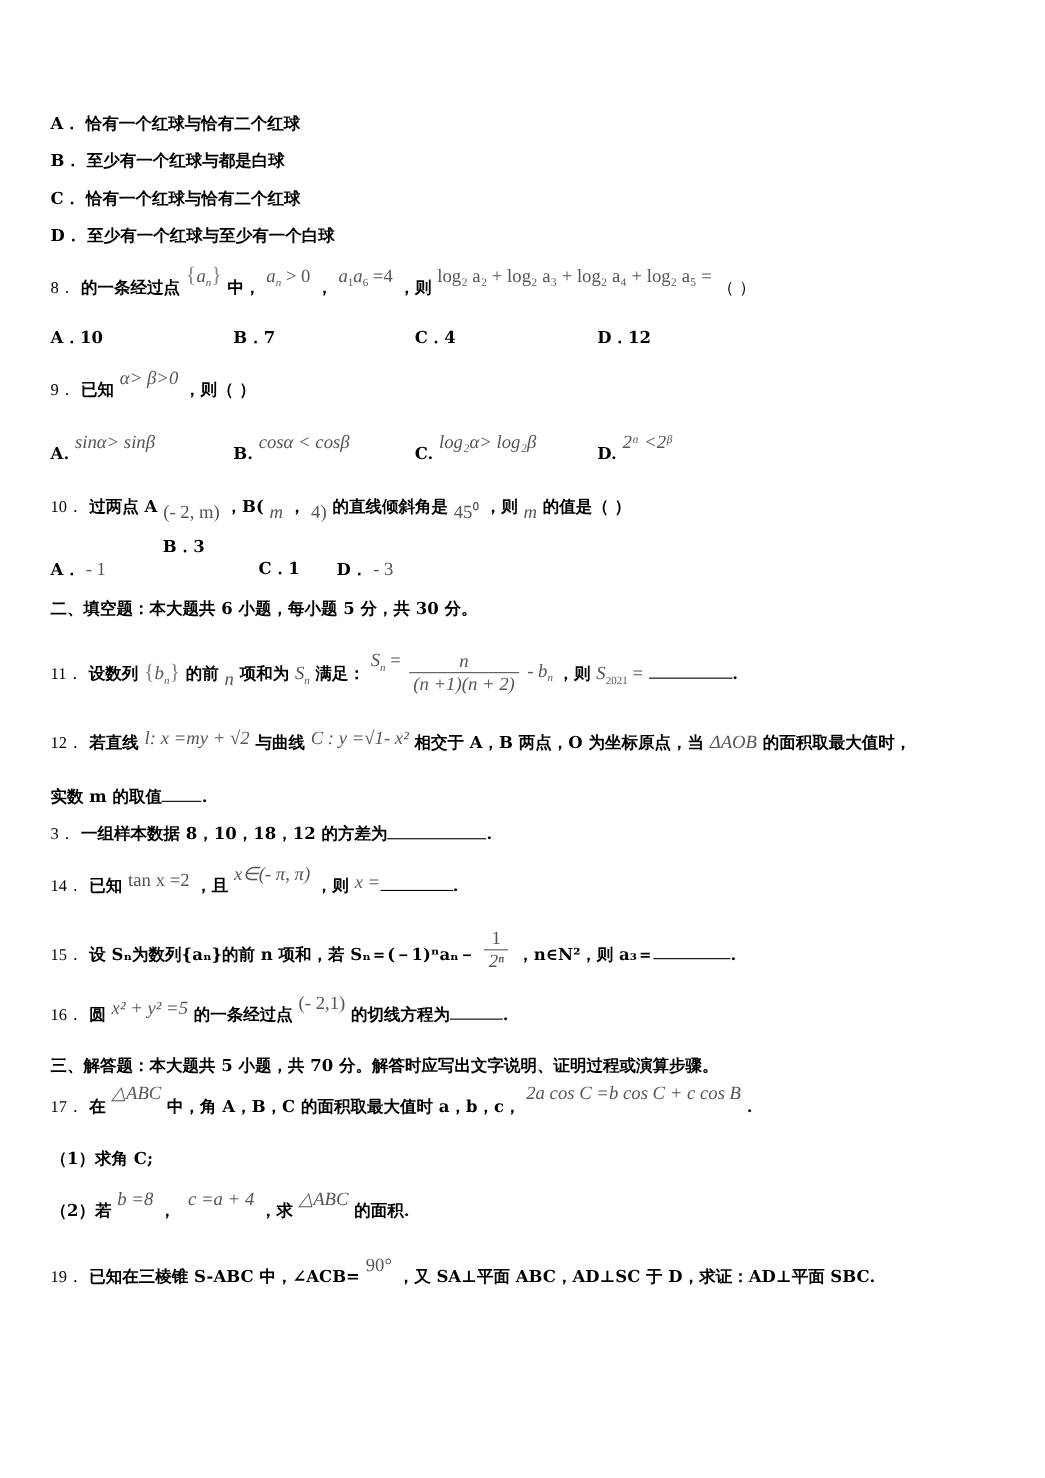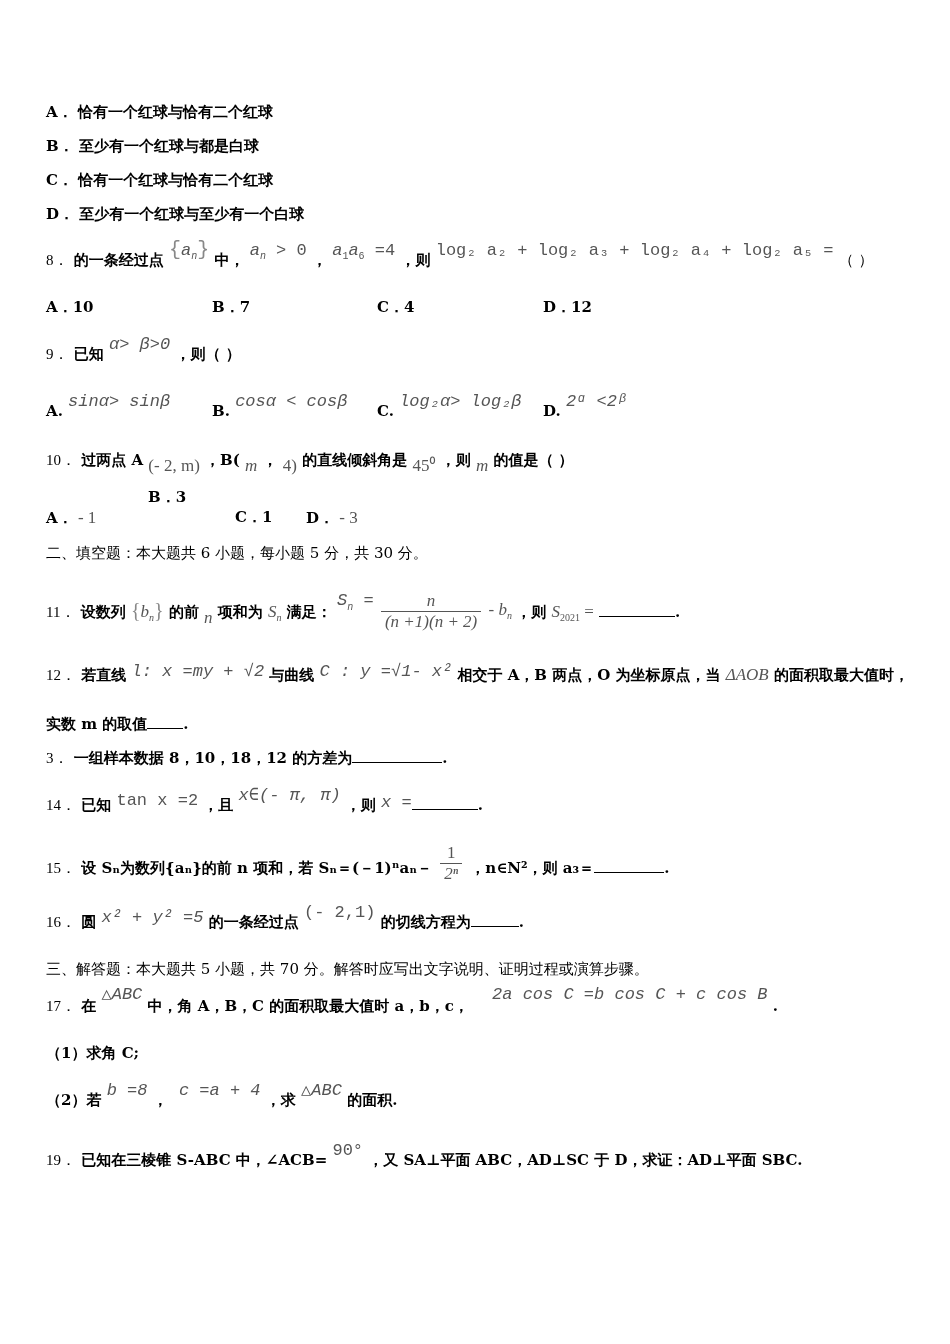--- a/index.html
+++ b/index.html
@@ -11,30 +11,30 @@
   .line {
     position: absolute; left: 46px; white-space: nowrap;
     font-size: 15px; font-weight: bold; line-height: 20px;
   }
   .qn { font-weight: normal; font-family: "Liberation Serif", serif; }
   .m {
     font-family: "Liberation Serif", serif; font-weight: normal;
     color: #555; font-size: 17px;
   }
   .mi { font-style: italic; }
-  .up { position: relative; top: -10px; font-family: Liberation Mono, monospace; }
+  .up { position: relative; top: -10px; }
   .dn { position: relative; top: 6px; text-align: right; }
   sub, sup { font-size: 10px; }
   .blank { display: inline-block; border-bottom: 1.5px solid #000; height: 14px; vertical-align: baseline; }
   .opt { position: absolute; white-space: nowrap; font-size: 15px; font-weight: bold; }
   .frac { display: inline-block; vertical-align: middle; text-align: center; margin: 0 3px; }
   .frac .num { display: block; border-bottom: 1px solid #555; padding: 0 4px; }
   .frac .den { display: block; padding: 0 4px; }
   .brace { font-size: 20px; color: #888; font-weight: normal; }
-  .section { font-weight: normal; }
+  .section { font-weight: bold; }
 </style>
 </head>
 <body>
 
 <div class="line" style="top:102px">
   <span>A．</span>
   <span>恰有一个红球与恰有二个红球</span>
 </div>
 <div class="line" style="top:136px">
   <span>B．</span>
@@ -162,21 +162,21 @@
   <span>的切线方程为</span><span class="blank" style="width:48px"></span><span>.</span>
 </div>
 
 <div class="line section" style="top:959px">三、解答题：本大题共 5 小题，共 70 分。解答时应写出文字说明、证明过程或演算步骤。</div>
 
 <div class="line" style="top:996px">
   <span class="qn">17．</span>
   <span>在</span>
   <span class="m mi up" style="top:-12px">△ABC</span>
   <span>中，角 A，B，C 的面积取最大值时 a，b，c，</span>
-  <span class="m mi up" style="top:-12px;margin-left:18px">2a cos C =b cos C + c cos B</span>
+  <span class="m mi up" style="top:-12px;">2a cos C =b cos C + c cos B</span>
   <span>.</span>
 </div>
 <div class="line" style="top:1043px">（1）求角 C;</div>
 <div class="line" style="top:1090px">
   <span>（2）若</span>
   <span class="m mi up">b =8</span>
   <span>，</span>
   <span class="m mi up" style="margin-left:6px">c =a + 4</span>
   <span>，求</span>
   <span class="m mi up">△ABC</span>

